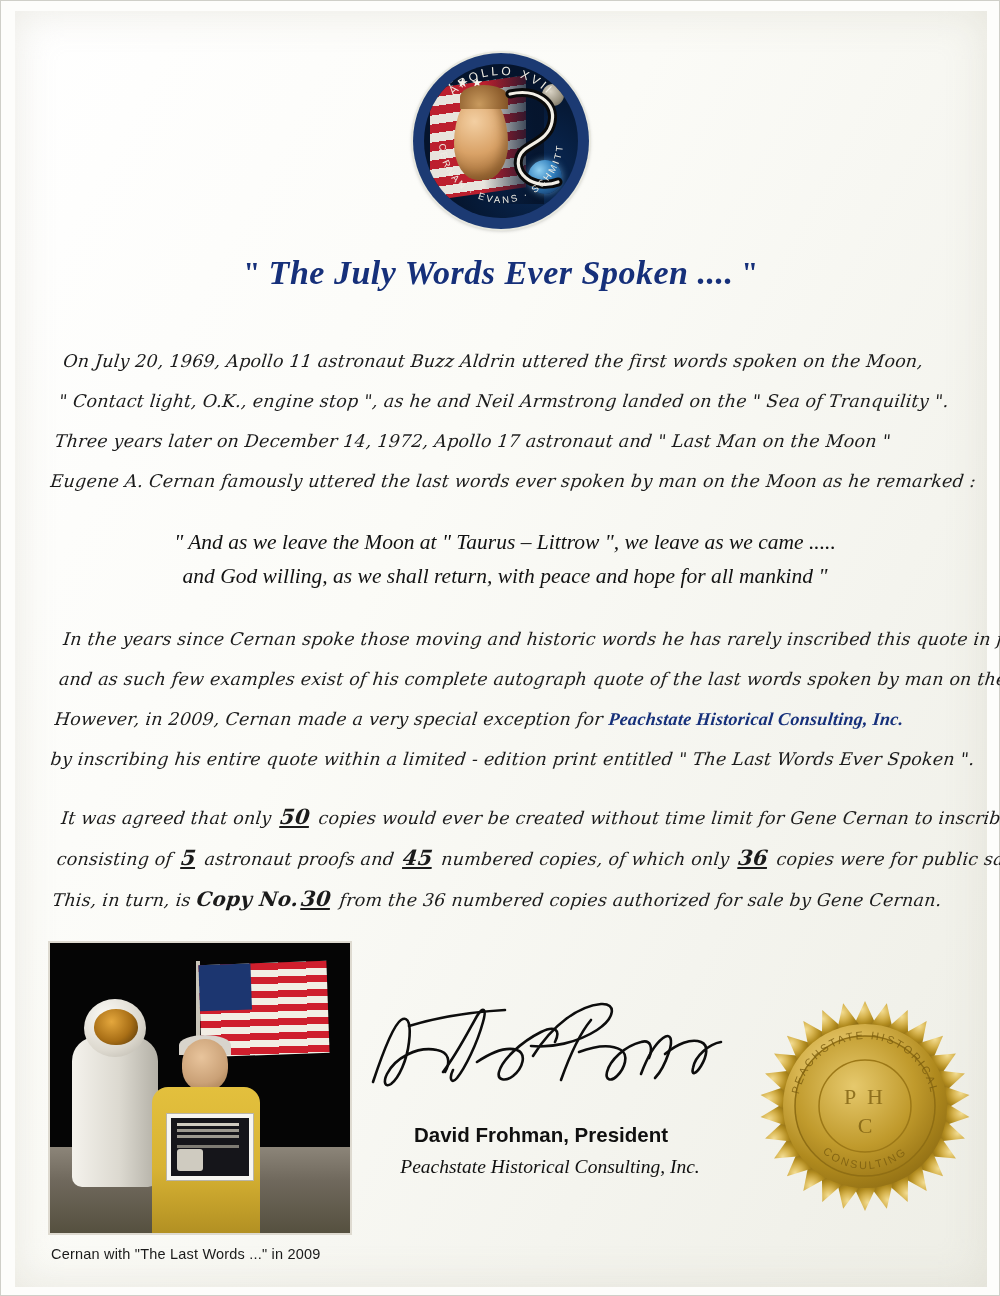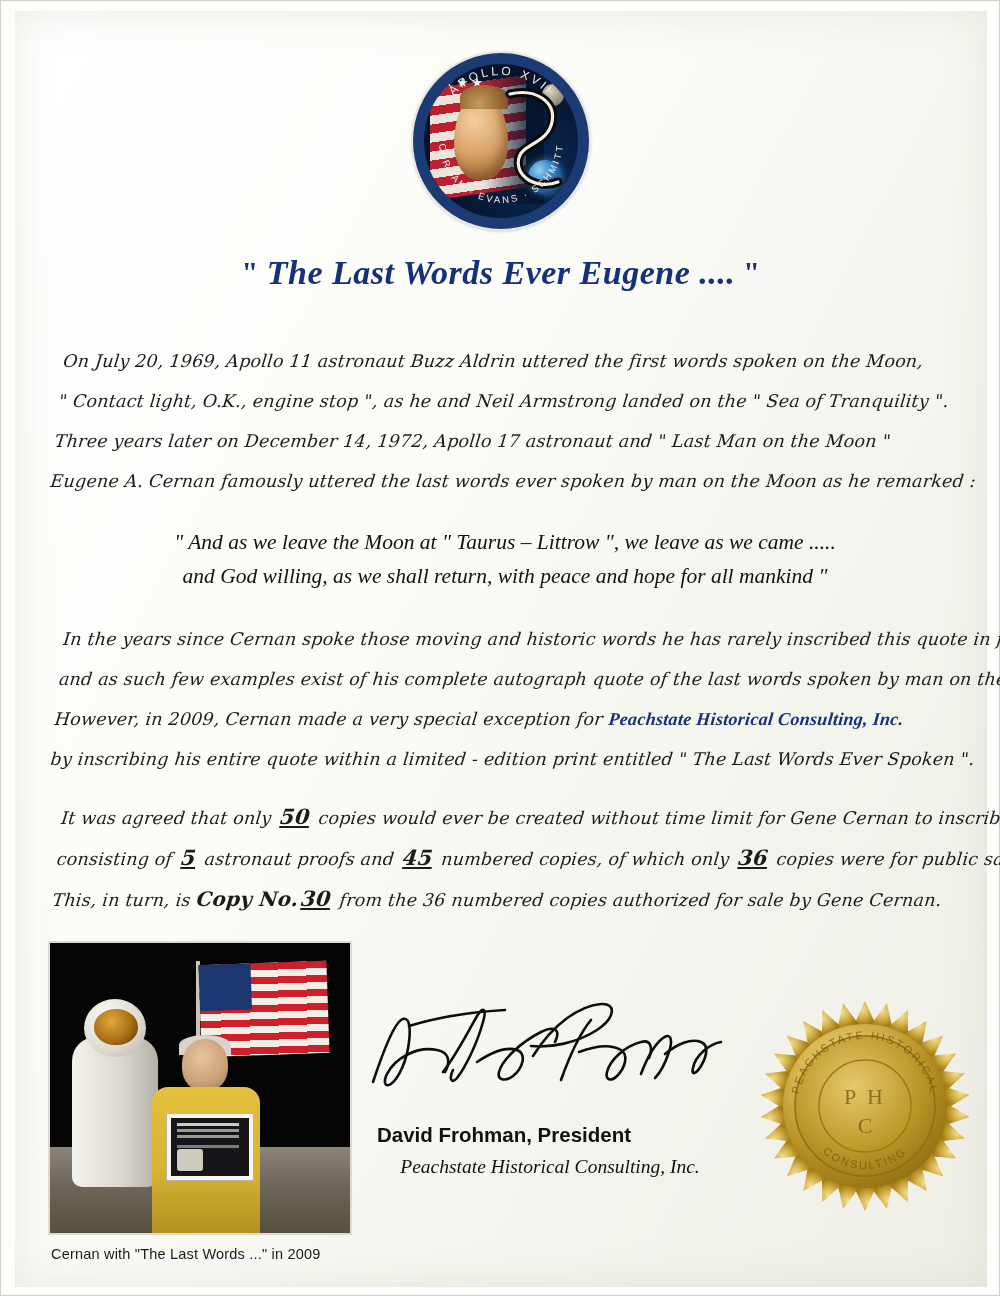--- a/index.html
+++ b/index.html
@@ -346,23 +346,24 @@
   .signature {
     position: absolute;
     left: 350px;
     top: 985px;
     width: 360px;
     height: 110px;
   }
   .signature svg { display: block; }
   .sig-name {
     position: absolute;
-    left: 362px;
+    left: 341px;
     top: 1112px;
     width: 370px;
+    text-align: center;
     font-family: "Liberation Sans", sans-serif;
     font-weight: bold;
     font-size: 20.5px;
     color: #101010;
   }
   .sig-company {
     position: absolute;
     left: 350px;
     top: 1145px;
     width: 370px;
@@ -416,21 +417,21 @@
             </text>
             <text font-family="Liberation Sans, sans-serif" font-size="9.5" fill="#f0ede3" letter-spacing="2.4">
               <textPath href="#arcBot" startOffset="50%" text-anchor="middle">CERNAN · EVANS · SCHMITT</textPath>
             </text>
           </svg>
         </div>
       </div>
     </div>
 
     <div class="title">
-      <span class="q">"</span><span>The Last Words Ever Eugene ....</span><span class="q">"</span>
+      <span class="q">"</span><span>The July Words Ever Spoken ....</span><span class="q">"</span>
     </div>
 
     <div class="block1 script">
       <div class="line">On July 20, 1969, Apollo 11 astronaut Buzz Aldrin uttered the first words spoken on the Moon,</div>
       <div class="line">" Contact  light, O.K., engine stop ",  as  he and Neil Armstrong landed on the " Sea  of  Tranquility ".</div>
       <div class="line">Three years later on December 14,  1972,  Apollo 17 astronaut  and  " Last Man  on the Moon "</div>
       <div class="line">Eugene A.  Cernan famously uttered the last words ever spoken by man on the Moon as he remarked :</div>
     </div>
 
     <div class="quote">

